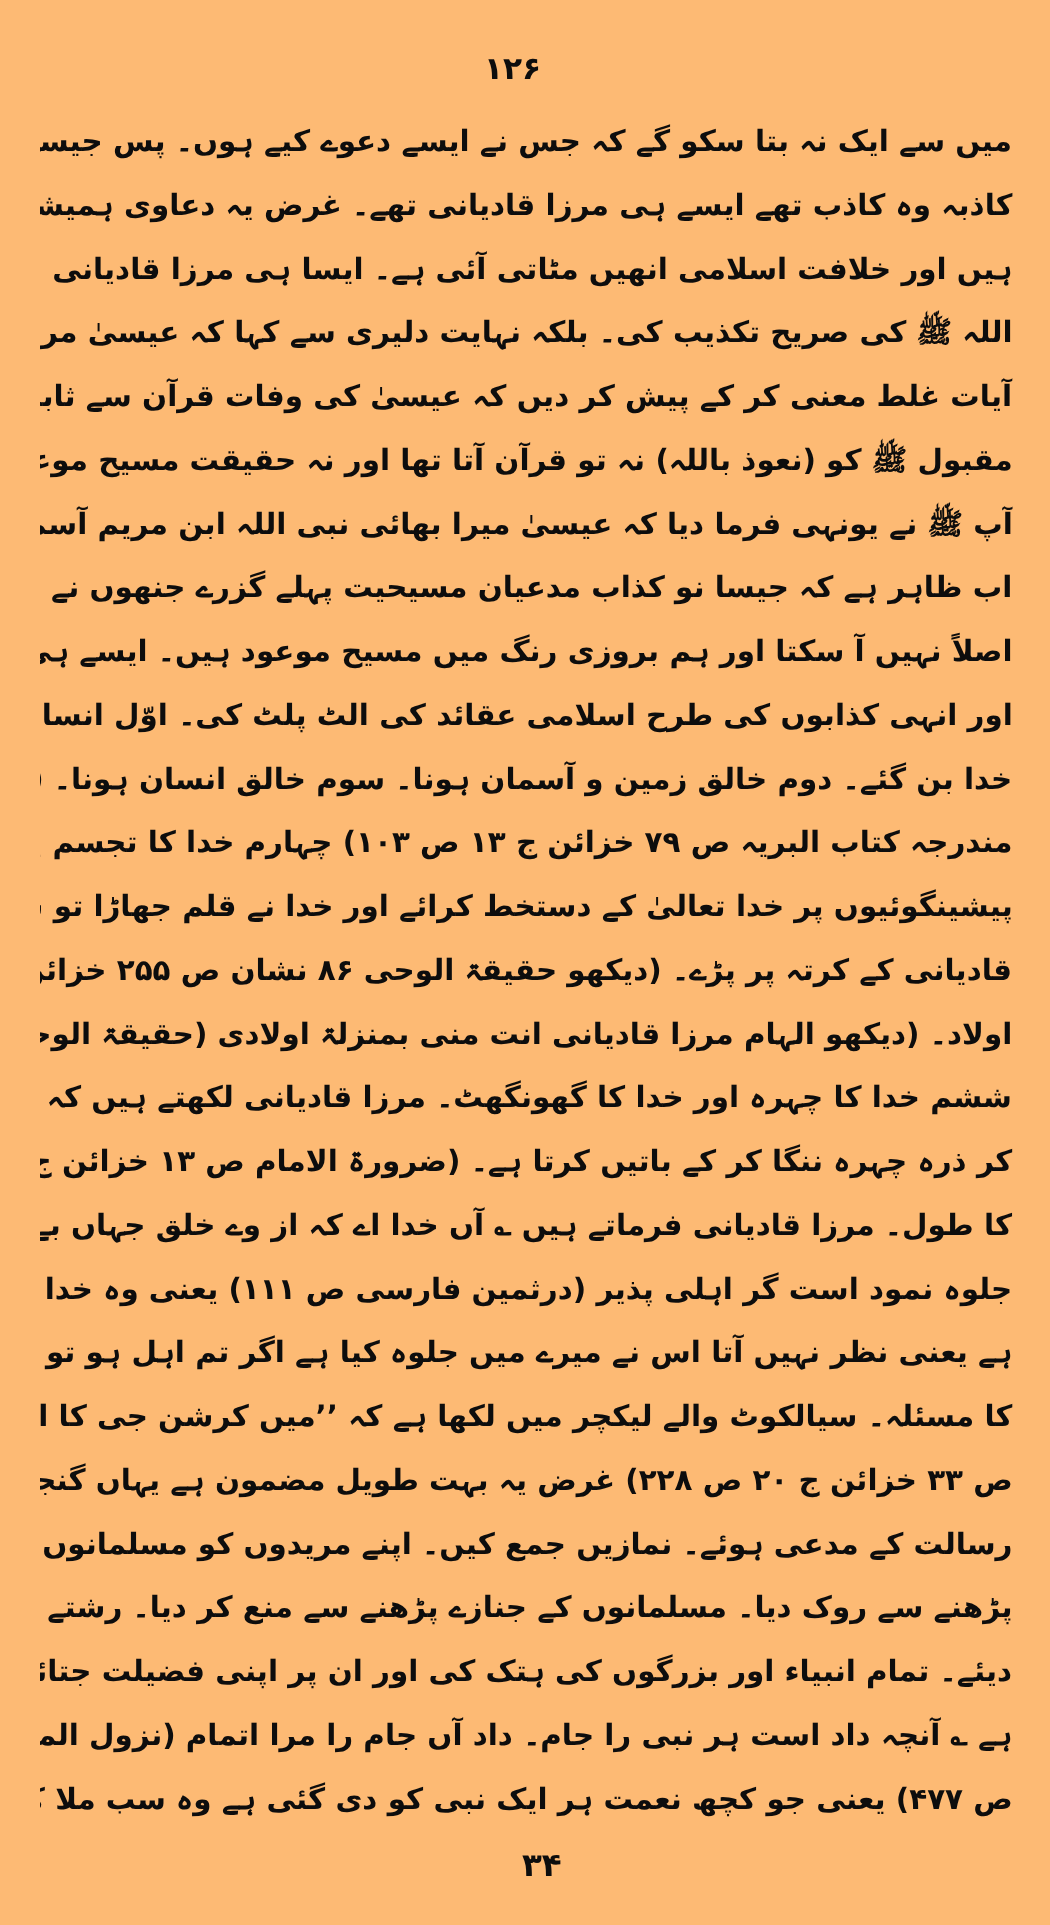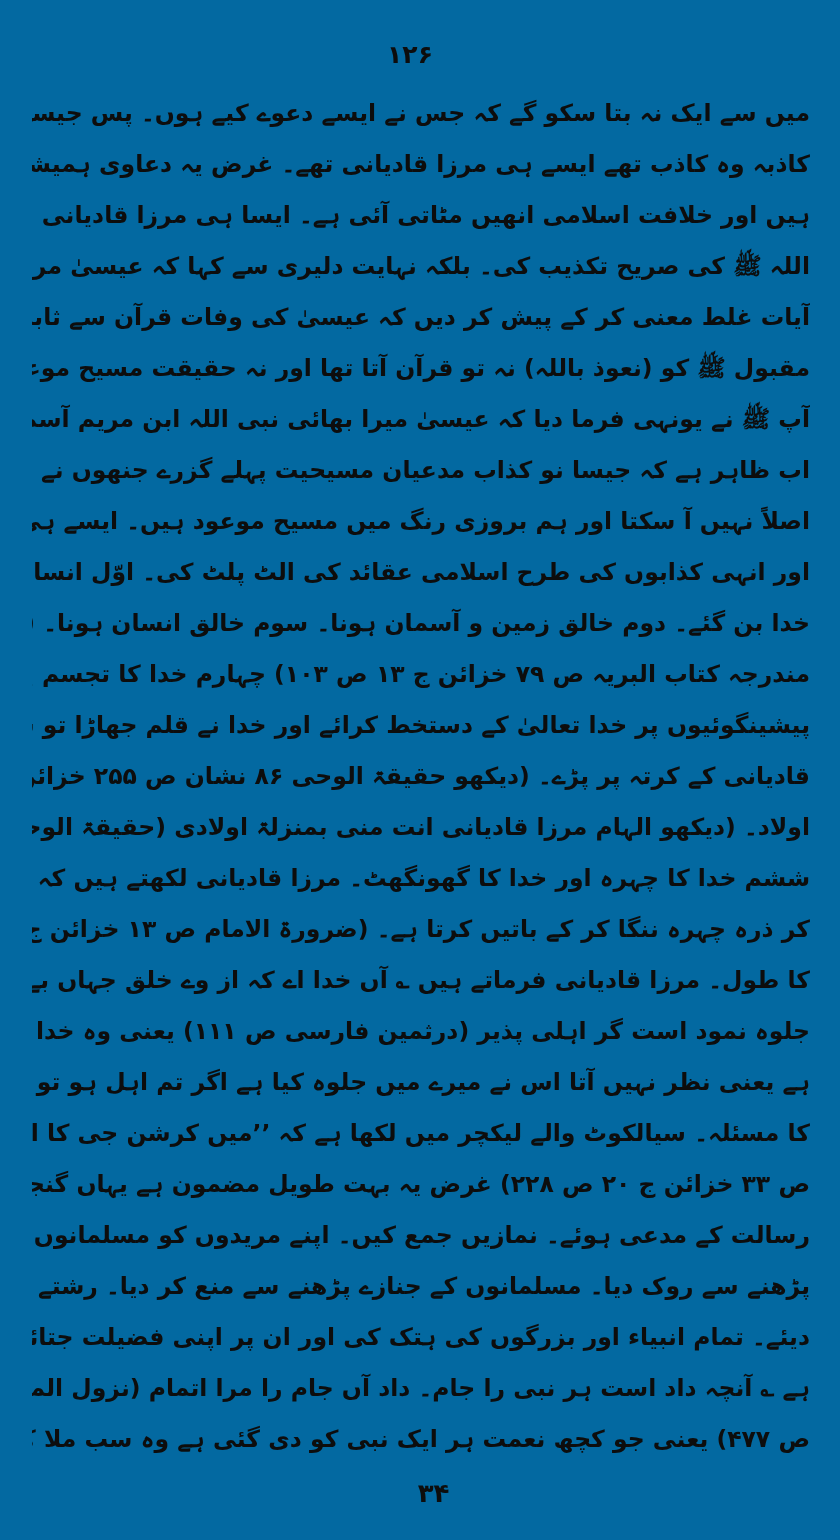--- a/index.html
+++ b/index.html
@@ -4,21 +4,21 @@
 <style>
   html, body {
     margin: 0;
     padding: 0;
     background: #ffffff;
   }
   .page {
     position: relative;
     width: 840px;
     height: 1540px;
-    background: #0369a1;
+    background: #fdba74;
     color: #0d0d0d;
     font-family: "DejaVu Sans", sans-serif;
     overflow: hidden;
     direction: rtl;
   }
   .header-num {
     position: absolute;
     top: 40px;
     left: 0;
     right: 20px;

